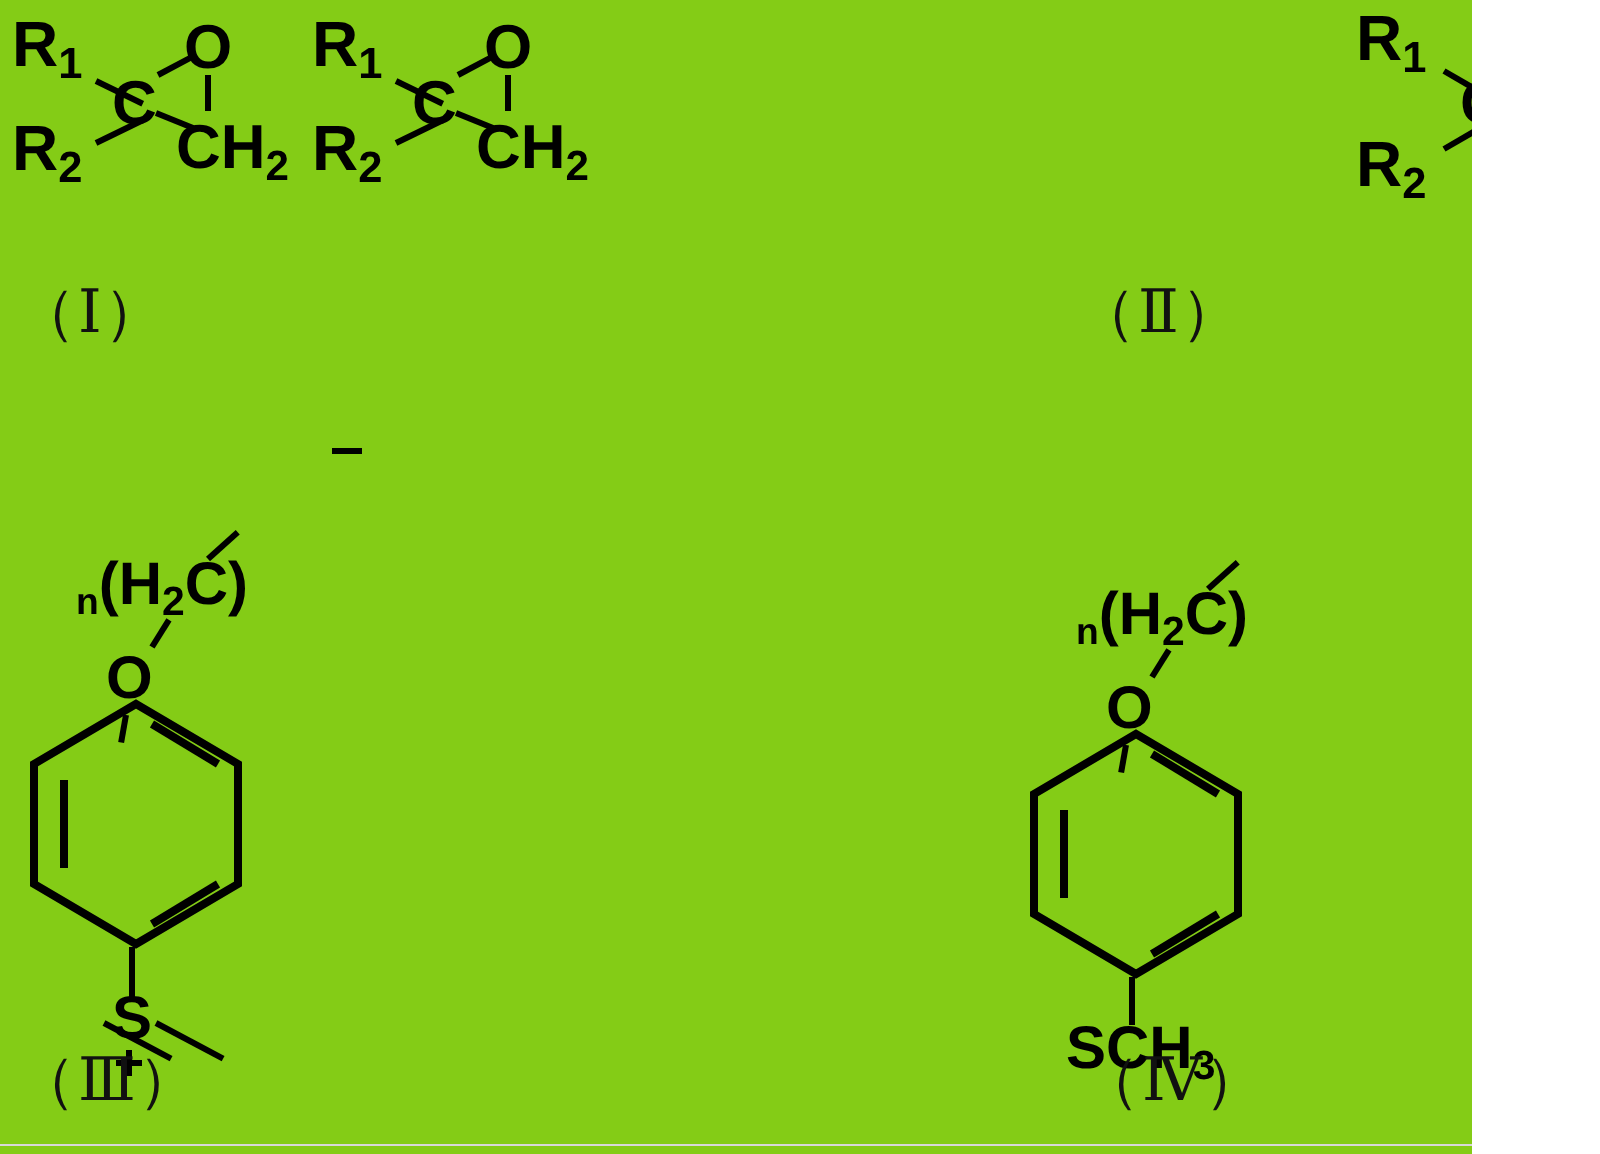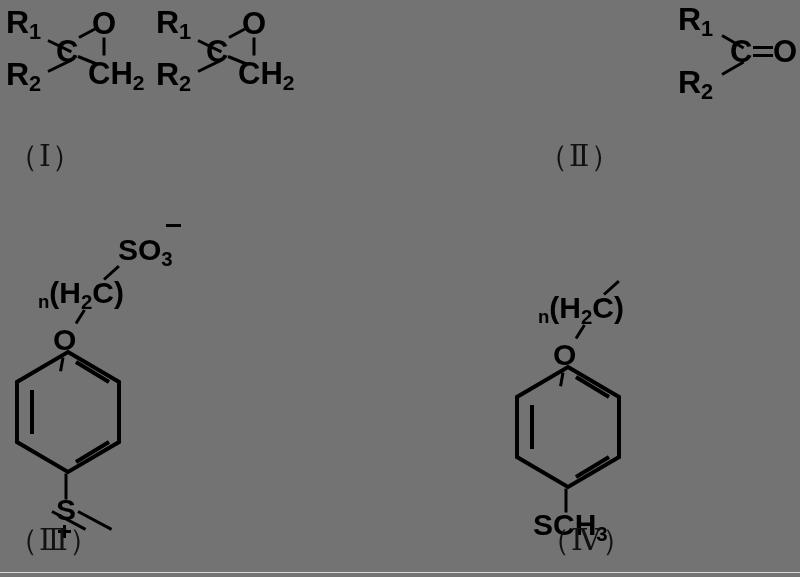--- a/index.html
+++ b/index.html
@@ -2,23 +2,23 @@
 <html><head>
 <meta charset="utf-8">
 <style>
   html, body {
     margin: 0;
     padding: 0;
     background: #ffffff;
   }
   #page {
     position: relative;
-    width: 800px;
+    width: 736px;
     height: 577px;
-    background: #737373;
+    background: #84cc16;
     overflow: hidden;
     font-family: "Liberation Serif", "DejaVu Serif", serif;
   }
   .struct {
     position: absolute;
   }
   .atom {
     position: absolute;
     font-family: "Liberation Sans", "DejaVu Sans", sans-serif;
     font-weight: bold;
@@ -127,21 +127,20 @@
     <div class="bond" style="left:81px; top:46px; width:20px; height:3px;"></div>
     <div class="bond" style="left:81px; top:54px; width:20px; height:3px;"></div>
   </div>
 
   <div class="roman" style="left:8px; top:136px;">（Ⅰ）</div>
 
   <div class="roman" style="left:538px; top:136px;">（Ⅱ）</div>
 
   <div class="struct" style="left:0px; top:210px; width:210px; height:300px;">
 
-    <div class="atom" style="left:118px; top:25px; font-size:30px;">SO<span class="sub">3</span></div>
     <div class="charge-minus" style="left:166px; top:14px; width:15px; height:3px;"></div>
 
     <div class="bond" style="left:104px; top:68px; width:20px; height:3px; transform:rotate(-42deg);"></div>
 
     <div class="atom" style="left:38px; top:68px; font-size:30px;"><span class="pre-sub">n</span>(H<span class="sub">2</span>C)</div>
 
     <div class="bond" style="left:76px; top:112px; width:16px; height:3px; transform:rotate(-58deg);"></div>
 
     <div class="atom" style="left:53px; top:115px; font-size:30px;">O</div>
 

